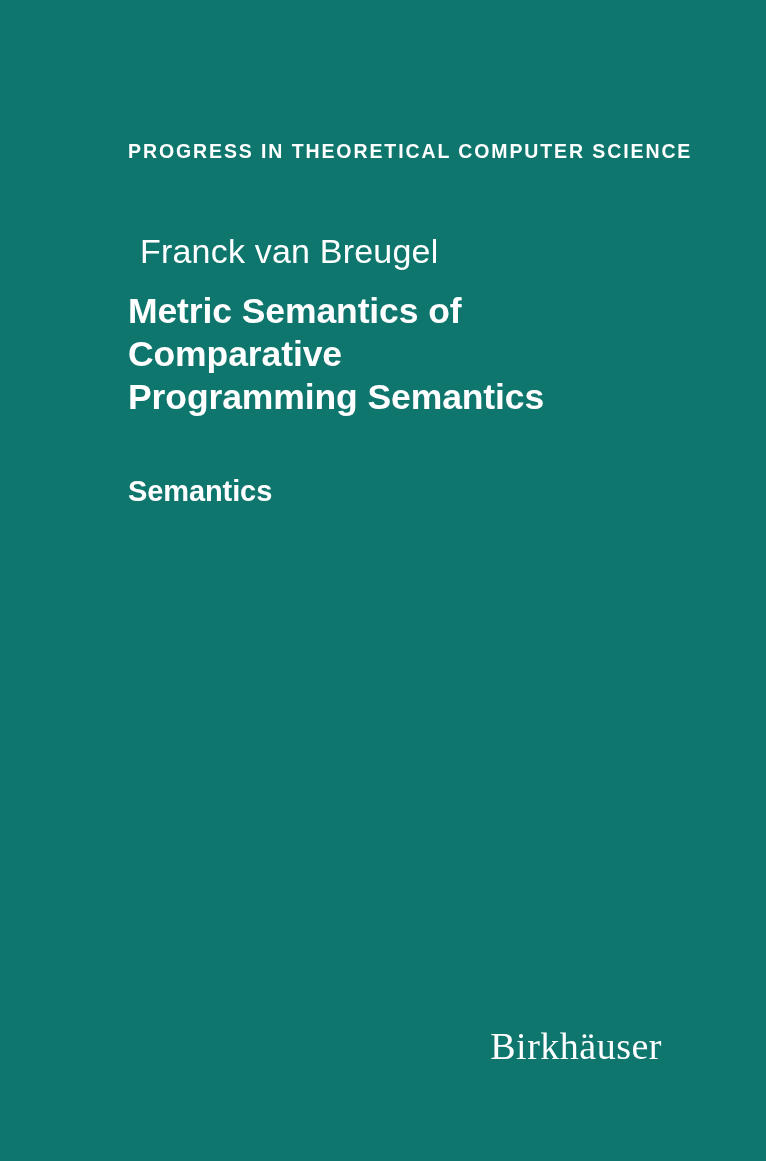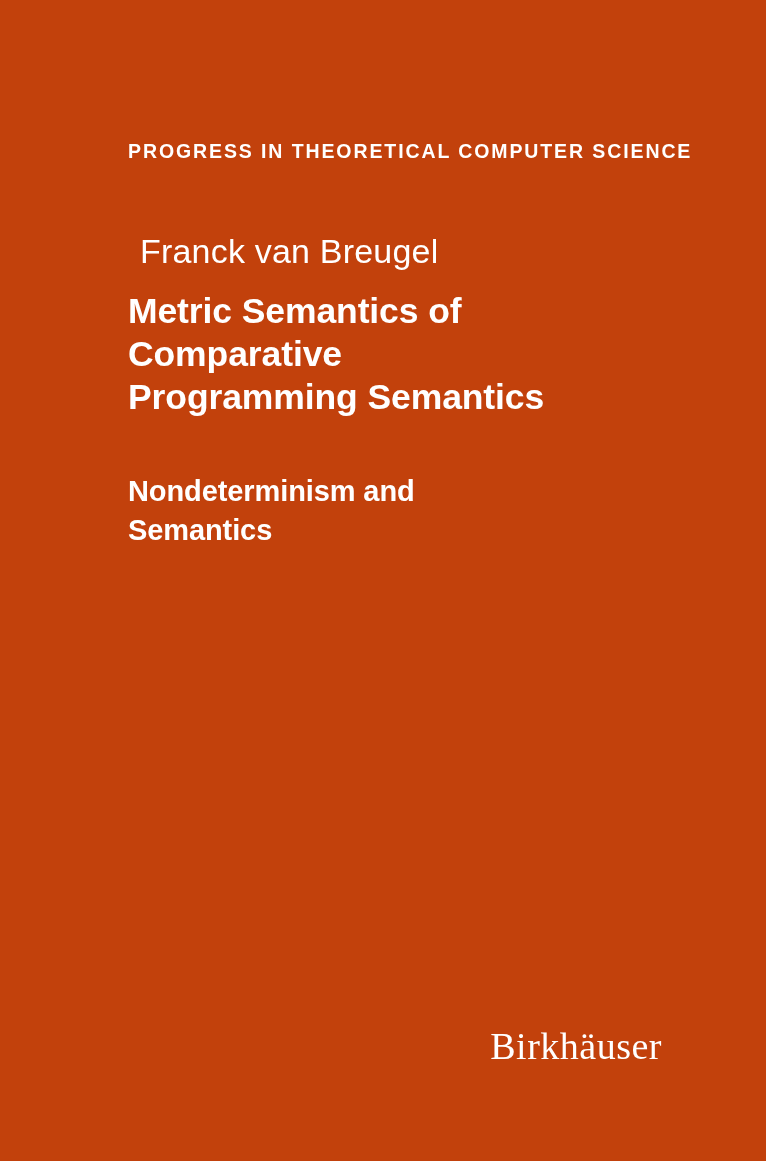--- a/index.html
+++ b/index.html
@@ -7,21 +7,21 @@
     padding: 0;
     background: #ffffff;
   }
   body {
     font-family: "Liberation Sans", sans-serif;
   }
   .cover {
     position: relative;
     width: 766px;
     height: 1161px;
-    background: #c2410c;
+    background: #0f766e;
     overflow: hidden;
     box-sizing: border-box;
   }
   .series {
     position: absolute;
     left: 128px;
     top: 140px;
     width: 560px;
     color: #ffffff;
     font-weight: bold;
@@ -89,19 +89,18 @@
 
   <div class="author">Franck van Breugel</div>
 
   <div class="title">
     <span class="line">Metric Semantics of</span>
     <span class="line">Comparative</span>
     <span class="line">Programming Semantics</span>
   </div>
 
   <div class="subtitle">
-    <span class="line">Nondeterminism and</span>
     <span class="line">Semantics</span>
   </div>
 
   <div class="publisher">Birkhäuser</div>
 
 </div>
 
 </body></html>

